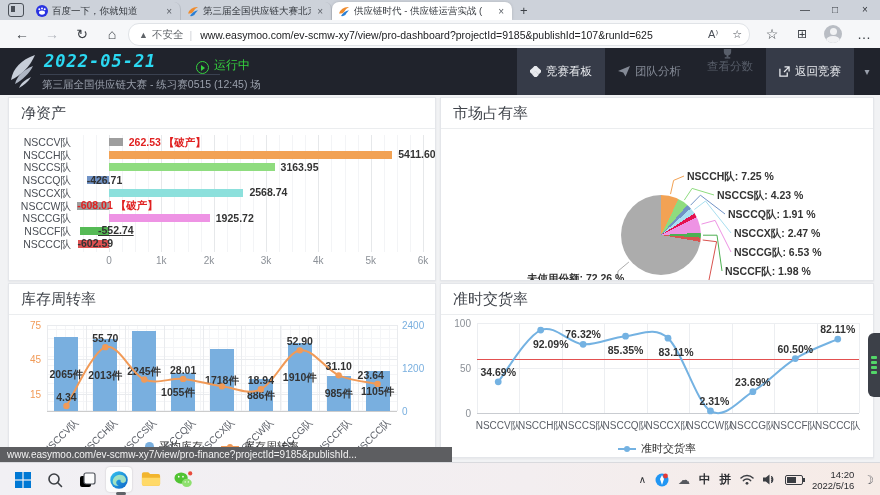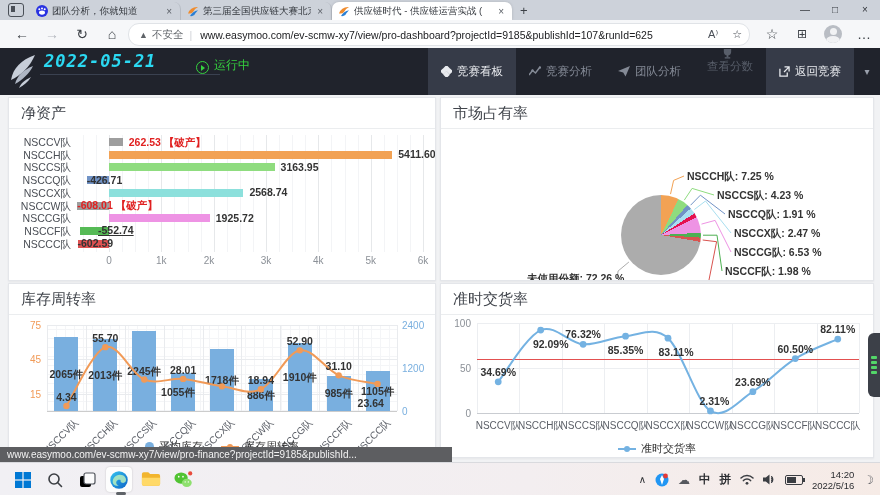--- a/index.html
+++ b/index.html
@@ -94,21 +94,21 @@
         <div class="tab">
           <span class="fav">
             <svg width="12" height="12" viewBox="0 0 12 12">
               <circle cx="6" cy="6" r="6" fill="#2932E1"></circle>
               <ellipse cx="6" cy="7.6" rx="3" ry="2.1" fill="#fff"></ellipse>
               <circle cx="3.3" cy="4.3" r="1" fill="#fff"></circle>
               <circle cx="6" cy="3.4" r="1" fill="#fff"></circle>
               <circle cx="8.7" cy="4.3" r="1" fill="#fff"></circle>
             </svg>
           </span>
-          <span class="ttl">团队分析，你就知道</span>
+          <span class="ttl">百度一下，你就知道</span>
           <span class="cls">×</span>
         </div>
         <div class="tab">
           <span class="fav">
             <svg width="12" height="12" viewBox="0 0 12 12">
               <path d="M1 8.5 Q3.5 1.5 11 2 Q7 4 6 7 Q4.6 9 1 8.5Z" fill="#f08c2e"></path>
               <path d="M3 11 Q5.5 6.5 11 5.2 Q8.5 7.8 7.3 10 Q5.3 11.6 3 11Z" fill="#2a7fd4"></path>
             </svg>
           </span>
           <span class="ttl">第三届全国供应链大赛北京物资</span>
@@ -157,41 +157,32 @@
       <path d="M27 2 C13 7 5 15 3 27 C12 23 22 14 27 2 Z" fill="#c7ced9"></path>
       <path d="M25 13 C15 17 9 23 7 31 C14 27 21 21 25 13 Z" fill="#aeb6c4"></path>
       <path d="M23 24 C17 27 13 30 11 35 C16 32 20 29 23 24 Z" fill="#c7ced9"></path>
     </svg>
     <div id="hdr-date">2022-05-21</div>
     <div id="hdr-dateline"></div>
     <div id="hdr-status">
       <span class="pl"></span>
       <span>运行中</span>
     </div>
+    <div id="hdr-sub">第三届全国供应链大赛 - 练习赛0515 (12:45) 场</div>
     <div id="hdr-nav">
         <div class="nav-item active">
           <span class="nic">
             <svg width="11" height="11" viewBox="0 0 12 12" fill="currentColor">
               <rect x="3.2" y="0" width="5.6" height="5.6" transform="rotate(45 6 2.8)" rx="1"></rect>
               <rect x="0" y="3.2" width="5" height="5" transform="rotate(45 2.5 5.7)" rx="1"></rect>
               <rect x="7" y="3.2" width="5" height="5" transform="rotate(45 9.5 5.7)" rx="1"></rect>
               <rect x="3.2" y="6.6" width="5.6" height="5.4" transform="rotate(45 6 9.3)" rx="1"></rect>
             </svg>
           </span>
           <span>竞赛看板</span>
-        </div>
-        <div class="nav-item">
-          <span class="nic">
-            <svg width="12" height="11" viewBox="0 0 12 11">
-              <polyline points="0,9 3.5,4.5 6.5,7 11,1" fill="none" stroke="currentColor" stroke-width="1.5"></polyline>
-              <circle cx="3.5" cy="4.5" r="1.2" fill="currentColor"></circle>
-              <circle cx="11" cy="1.5" r="1.2" fill="currentColor"></circle>
-            </svg>
-          </span>
-          <span>竞赛分析</span>
         </div>
         <div class="nav-item">
           <span class="nic">
             <svg width="12" height="11" viewBox="0 0 12 11">
               <path d="M0 5 L12 0 L7.5 10.5 L5.2 6.5 Z" fill="currentColor"></path>
             </svg>
           </span>
           <span>团队分析</span>
         </div>
         <div class="nav-item disabled">
@@ -369,21 +360,21 @@
             <circle cx="290.77777777777777" cy="35.34133333333333" r="3.2" fill="#F19A57"></circle>
             <circle cx="329.66666666666663" cy="60.33866666666667" r="3.2" fill="#F19A57"></circle>
             <circle cx="368.55555555555554" cy="68.8928" r="3.2" fill="#F19A57"></circle>
           </svg>
           <div class="vlabel" style="left: 37.4px; top: 76px; width: 40px; text-align: center;">4.34</div>
           <div class="vlabel" style="left: 76.3px; top: 17.1px; width: 40px; text-align: center;">55.70</div>
           <div class="vlabel" style="left: 154.1px; top: 48.9px; width: 40px; text-align: center;">28.01</div>
           <div class="vlabel" style="left: 231.9px; top: 59.3px; width: 40px; text-align: center;">18.94</div>
           <div class="vlabel" style="left: 270.8px; top: 20.3px; width: 40px; text-align: center;">52.90</div>
           <div class="vlabel" style="left: 309.7px; top: 45.3px; width: 40px; text-align: center;">31.10</div>
-          <div class="vlabel" style="left: 348.6px; top: 53.9px; width: 24px; text-align: left; margin-top: 28px;">23.64</div>
+          <div class="vlabel" style="left: 348.6px; top: 53.9px; width: 24px; text-align: left;">23.64</div>
           <div class="legend" style="top: 124px;">
             <span class="leg-item">
               <i class="leg-dot" style="background: rgb(121, 175, 223);"></i>
               <span>平均库存</span>
             </span>
             <span class="leg-item">
               <i class="leg-line" style="background: rgb(241, 154, 87);">
                 <i style="background: rgb(241, 154, 87);"></i>
               </i>
               <span>库存周转率</span>

